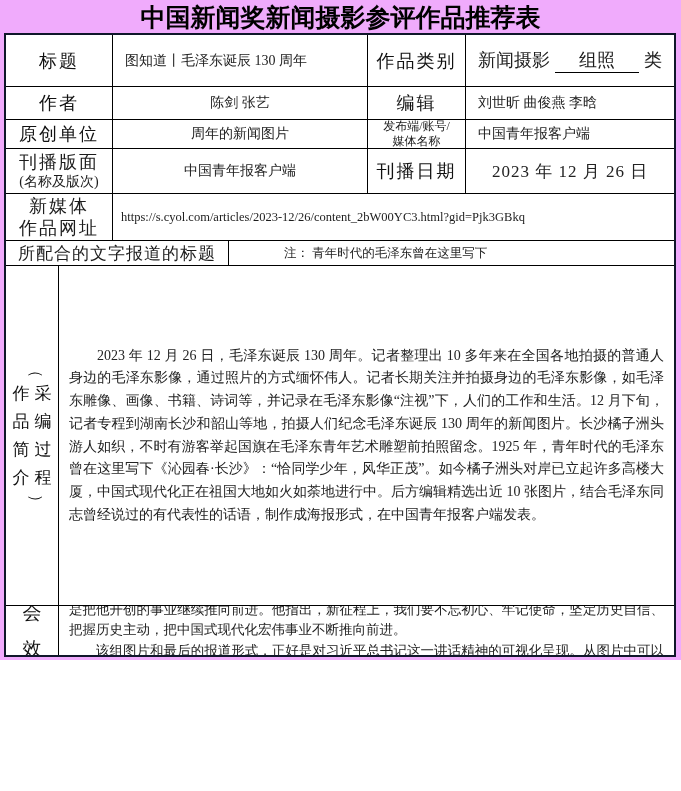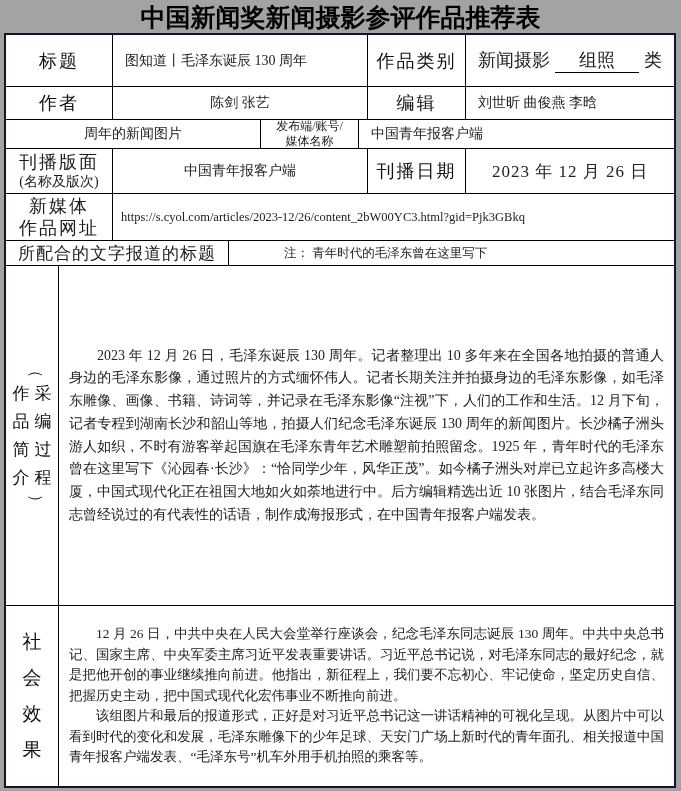--- a/index.html
+++ b/index.html
@@ -1,19 +1,19 @@
 <!DOCTYPE html>
 <html><head>
 <meta charset="utf-8">
 <style>
   * { margin: 0; padding: 0; box-sizing: border-box; }
   html, body { background: #fff; }
   .page {
-    width: 681px; height: 791px;
-    background: #a3a3a3;
+    width: 681px; height: 660px;
+    background: #f0abfc;
     color: #1c1c1c;
     position: relative;
     font-family: "Liberation Serif", serif;
     overflow: hidden;
   }
   .doc-title {
     text-align: center;
     font-family: "Liberation Sans", sans-serif;
     font-weight: 700;
     font-size: 25px;
@@ -129,20 +129,21 @@
     </div>
 
     <div class="row r2">
       <div class="cell c1 lbl">作者</div>
       <div class="cell c2 val">陈剑 张艺</div>
       <div class="cell c3 lbl">编辑</div>
       <div class="cell c4 val val-left">刘世昕  曲俊燕  李晗</div>
     </div>
 
     <div class="row r3">
+      <div class="cell c1 lbl">原创单位</div>
       <div class="cell c2 val">周年的新闻图片</div>
       <div class="cell c3 lbl-sm lbl-2line">
         <span class="lbl-sm">发布端/账号/</span>
         <span class="lbl-sm">媒体名称</span>
       </div>
       <div class="cell c4 val val-left">中国青年报客户端</div>
     </div>
 
     <div class="row r4">
       <div class="cell c1 lbl-2line">

